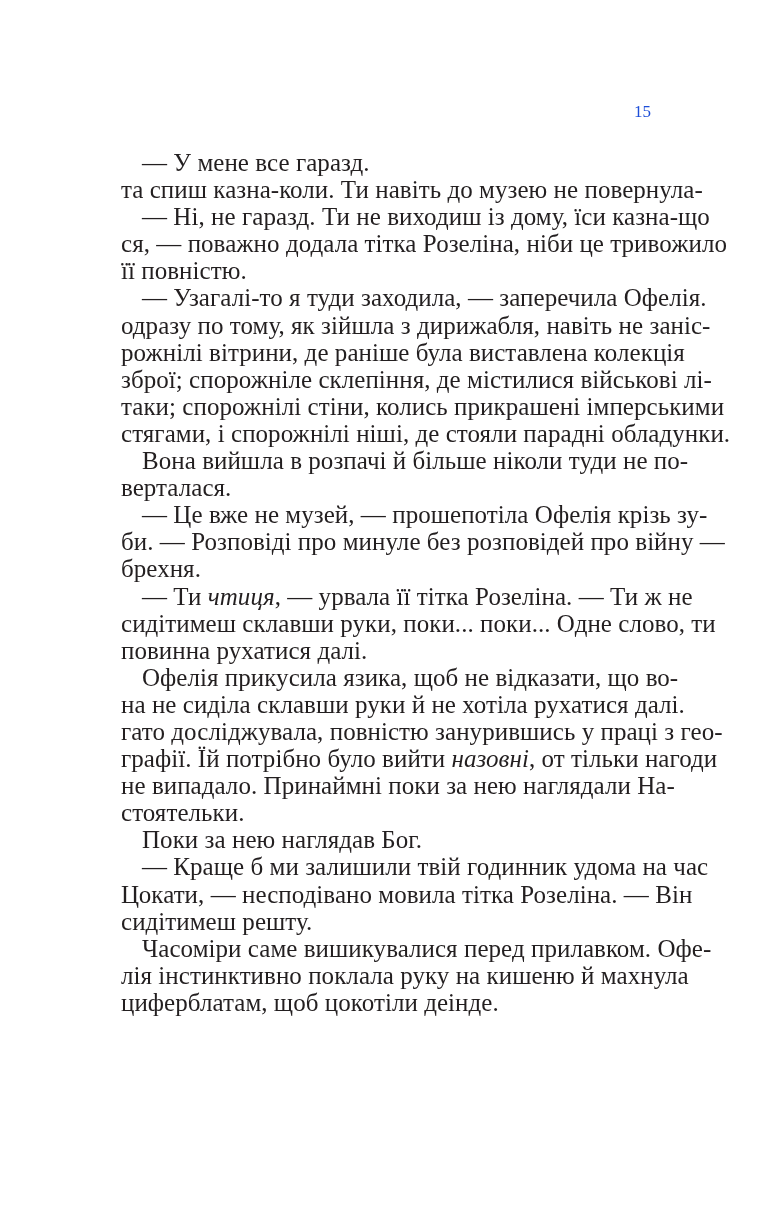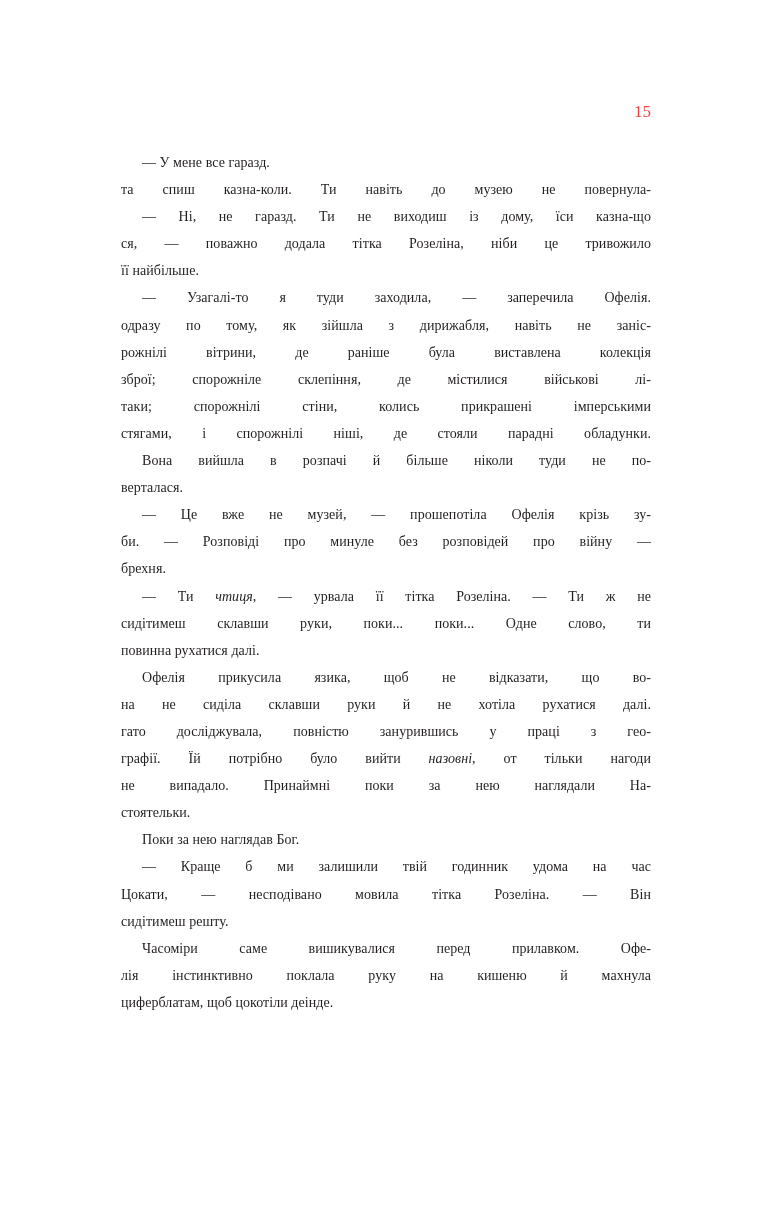--- a/index.html
+++ b/index.html
@@ -1,45 +1,45 @@
 <!DOCTYPE html>
 <html><head>
 <meta charset="utf-8">
 <style>
   html, body { margin: 0; padding: 0; }
   body {
     width: 780px; height: 1223px; background: #ffffff; position: relative; overflow: hidden;
     font-family: "Liberation Serif", "DejaVu Serif", serif; color: #231f20;
   }
   .page-number {
-    position: absolute; top: 100px; right: 129px; font-size: 17px; line-height: 24px; color: #ef4444;
+    position: absolute; top: 100px; right: 129px; font-size: 17px; line-height: 24px; color: #1d4ed8;
   }
   .text-block {
     position: absolute; top: 149px; left: 121px; width: 530px;
   }
   .line {
-    font-size: 14px; line-height: 27.1px; height: 27.1px; white-space: nowrap;
+    font-size: 25px; line-height: 27.1px; height: 27.1px; white-space: nowrap;
     text-align: justify; text-align-last: justify; letter-spacing: 0.05px;
   }
   .line.last { text-align-last: left; text-align: left; }
   .line.indent { padding-left: 21px; }
   em { }
 </style>
 </head>
 <body>
 
 <div>
   <div class="page-number">15</div>
 
   <div class="text-block">
     <div class="line indent last">— У мене все гаразд.</div>
     <div class="line">та спиш казна-коли. Ти навіть до музею не повернула-</div>
     <div class="line indent">— Ні, не гаразд. Ти не виходиш із дому, їси казна-що</div>
     <div class="line">ся, — поважно додала тітка Розеліна, ніби це тривожило</div>
-    <div class="line last">її найбільше.</div>
+    <div class="line last">її повністю.</div>
     <div class="line indent">— Узагалі-то я туди заходила, — заперечила Офелія.</div>
     <div class="line">одразу по тому, як зійшла з дирижабля, навіть не заніс-</div>
     <div class="line">рожнілі вітрини, де раніше була виставлена колекція</div>
     <div class="line">зброї; спорожніле склепіння, де містилися військові лі-</div>
     <div class="line">таки; спорожнілі стіни, колись прикрашені імперськими</div>
     <div class="line">стягами, і спорожнілі ніші, де стояли парадні обладунки.</div>
     <div class="line indent">Вона вийшла в розпачі й більше ніколи туди не по-</div>
     <div class="line last">верталася.</div>
     <div class="line indent">— Це вже не музей, — прошепотіла Офелія крізь зу-</div>
     <div class="line">би. — Розповіді про минуле без розповідей про війну —</div>

